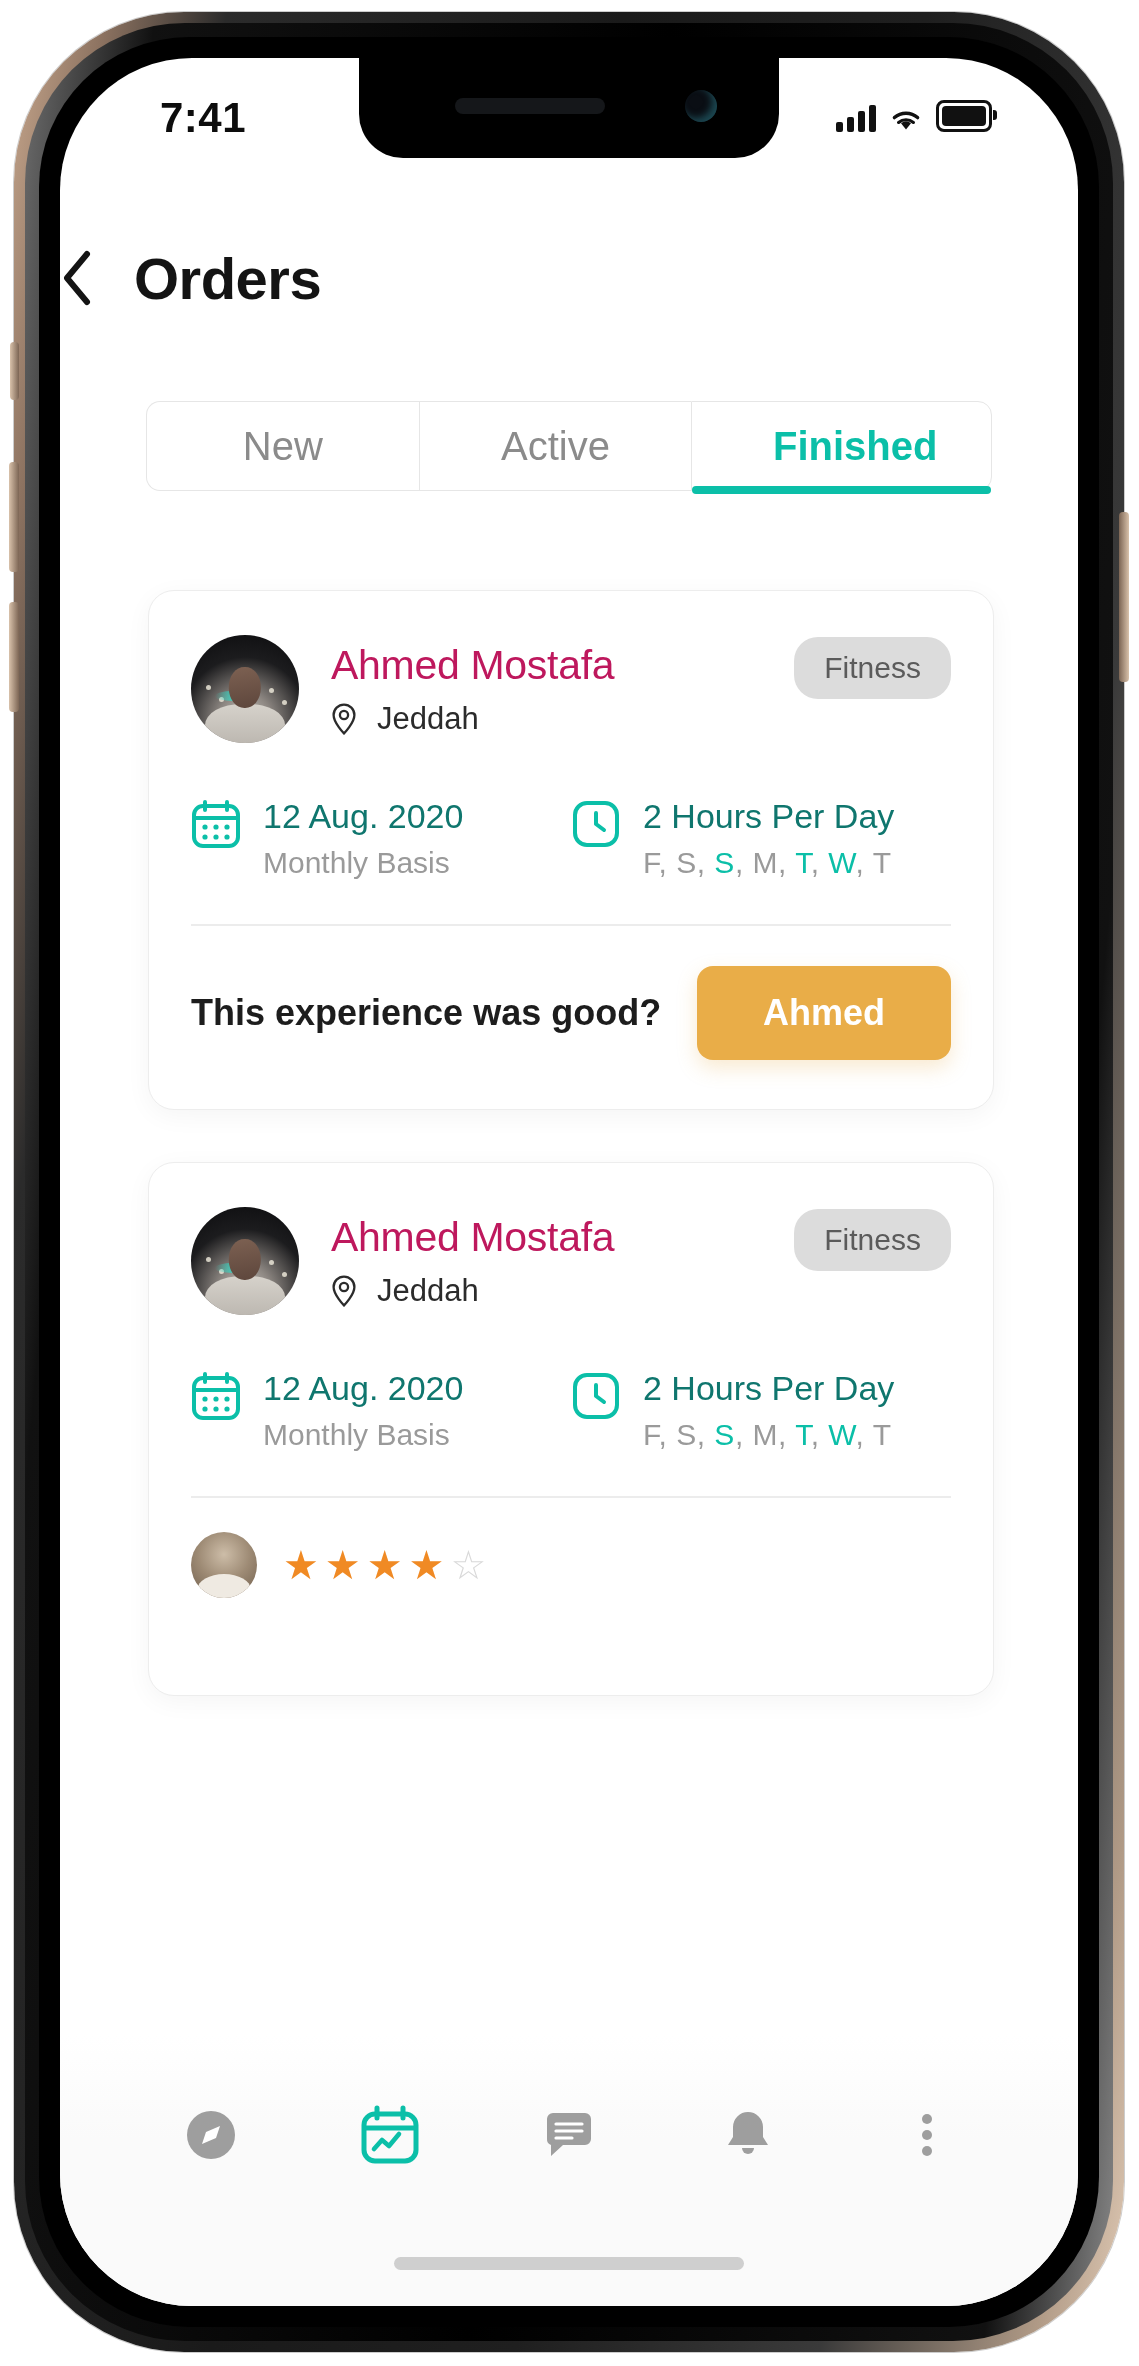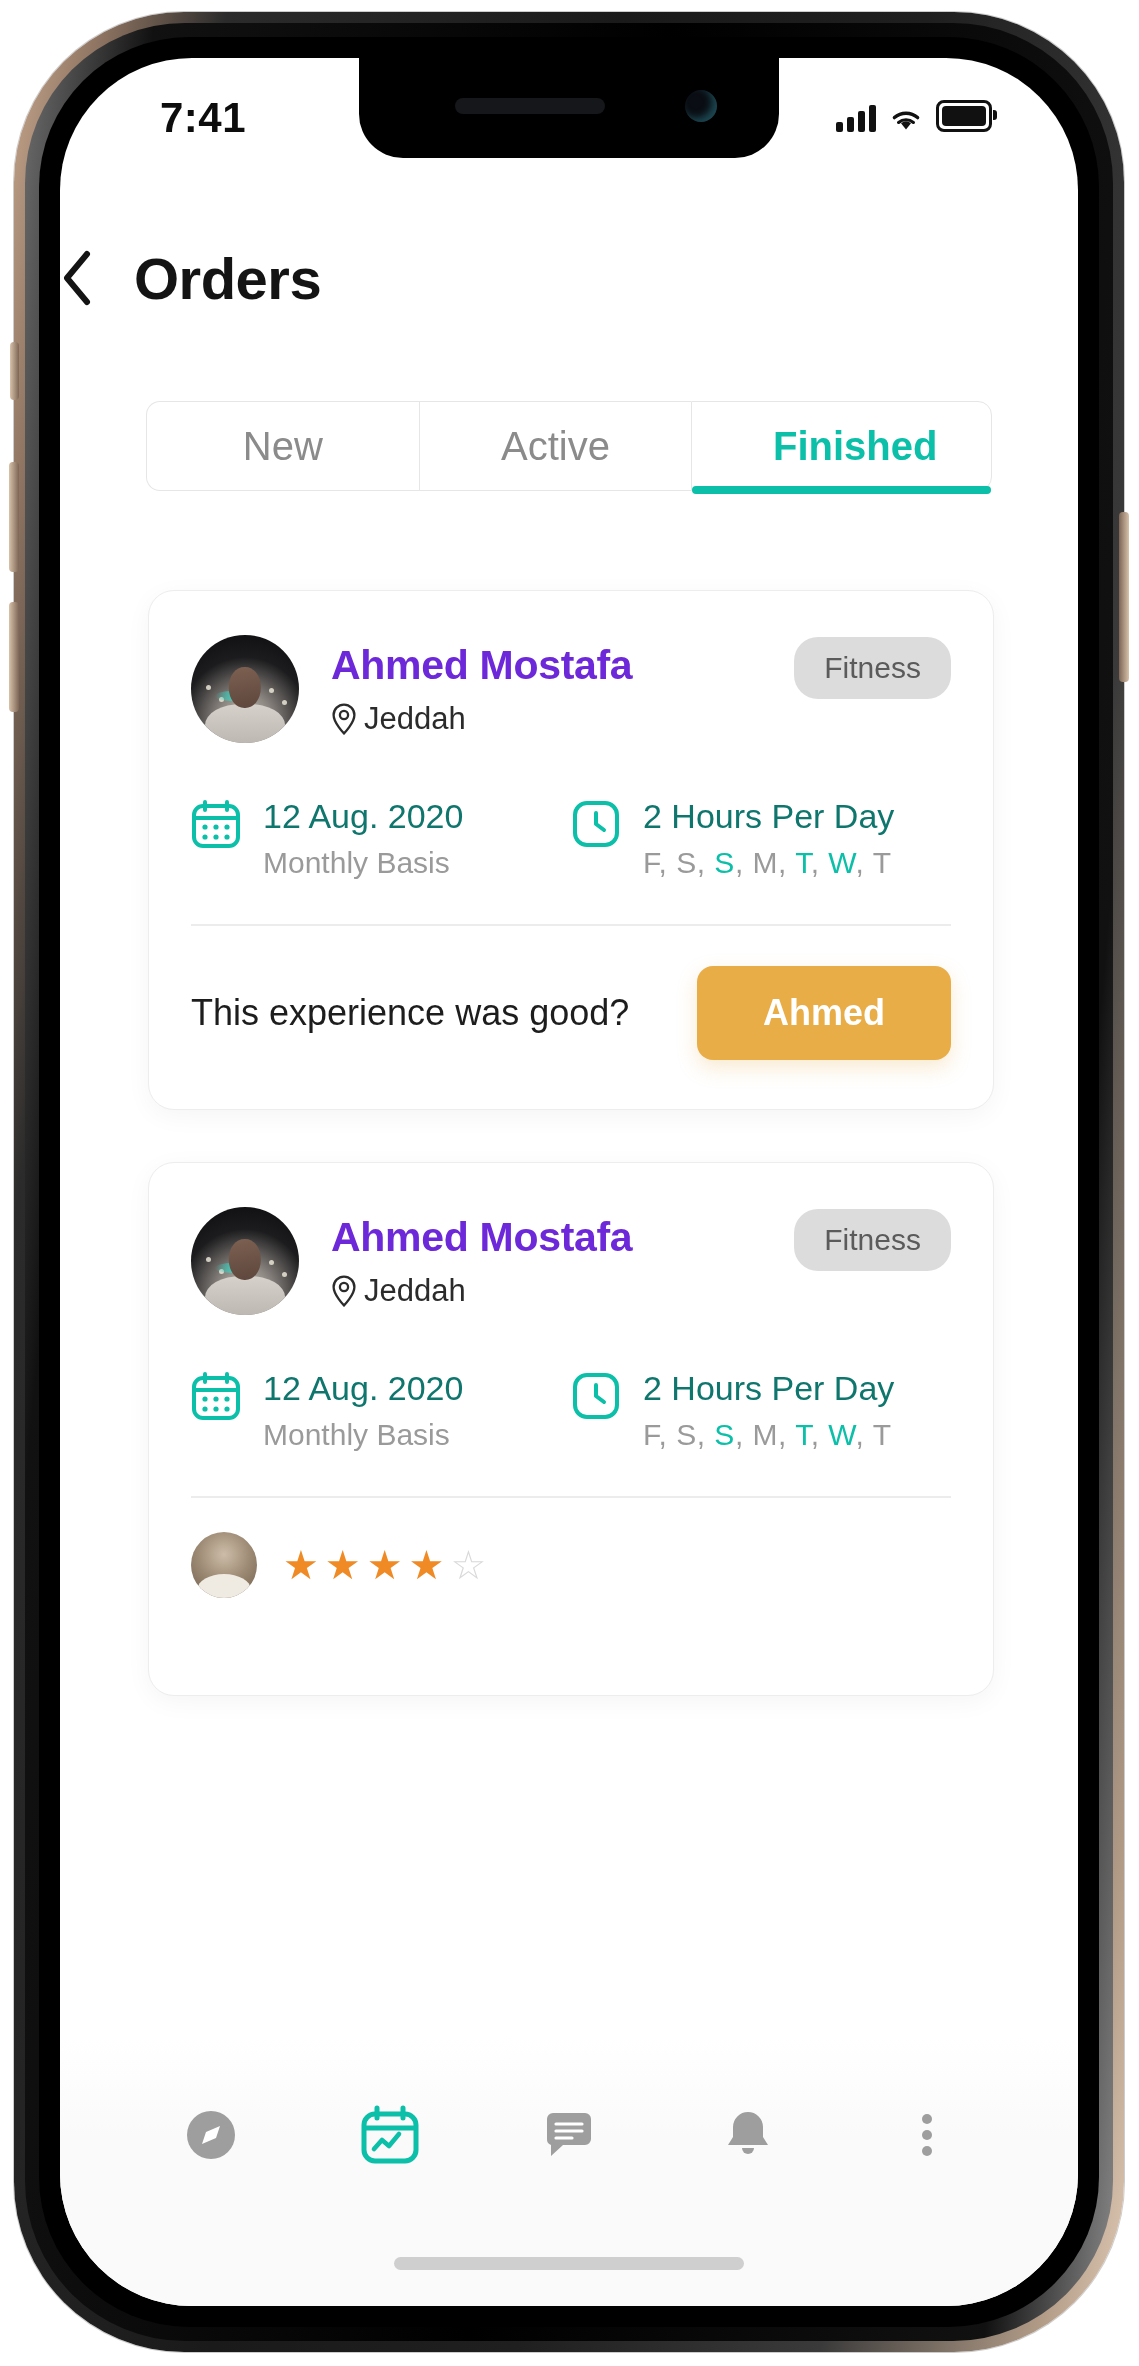--- a/index.html
+++ b/index.html
@@ -75,38 +75,38 @@
   .avatar .lights i:nth-child(4){left:84%;top:60%;}
   .avatar .lights i:nth-child(5){left:44%;top:8%;}
   .avatar .teal{position:absolute;left:22%;top:52%;width:34%;height:9%;border-radius:50%;
     background:linear-gradient(90deg,transparent,#2fd8c4,transparent);opacity:.8;}
   .avatar .body{position:absolute;left:50%;transform:translateX(-50%);bottom:-6%;width:74%;height:42%;
     border-radius:46% 46% 0 0;background:linear-gradient(180deg,#d6d2cb,#b9b4ad);}
   .avatar .head{position:absolute;left:50%;transform:translateX(-50%);top:30%;width:30%;height:38%;border-radius:48%;
     background:linear-gradient(170deg,#7d6152,#5d463c);}
 
   .who{margin-left:32px;flex:1;}
-  .who .name{font-size:41px;color:#6d28d9;font-weight:700;letter-spacing:-.3px;}
-  .who .loc{display:flex;align-items:center;gap:7px;margin-top:12px;font-size:31px;color:#2b2b2b;}
+  .who .name{font-size:41px;color:#be185d;font-weight:400;letter-spacing:-.3px;}
+  .who .loc{display:flex;align-items:center;gap:20px;margin-top:12px;font-size:31px;color:#2b2b2b;}
 
   .badge{position:absolute;right:42px;top:46px;background:#dcdcdc;color:#5b5b5b;font-size:30px;
     padding:14px 30px;border-radius:24px;white-space:nowrap;}
 
   .meta-row{display:flex;padding:0 42px;margin-top:54px;}
   .meta{flex:1;display:flex;align-items:flex-start;gap:22px;}
   .meta .txt .t1{font-size:34px;color:#0f766e;}
   .meta .txt .t2{font-size:30px;color:#9a9a9a;margin-top:10px;}
   .days{font-size:30px;margin-top:10px;letter-spacing:.5px;}
   .days span{color:#9a9a9a;}
   .days span.on{color:#0bbfa8;}
 
   .divider{height:1.5px;background:#ececec;margin:44px 42px 0 42px;}
 
   .rate-row{display:flex;align-items:center;justify-content:space-between;padding:0 42px;margin-top:40px;}
-  .rate-q{font-size:36px;color:#1d1d1d;}
+  .rate-q{font-size:36px;color:#1d1d1d;font-weight:bold;}
   .rate-btn{background:#e9ad48;color:#fff;font-size:36px;font-weight:700;padding:26px 66px;border-radius:16px;
     border:none;cursor:pointer;box-shadow:0 8px 20px rgba(233,173,72,.25);}
 
   .review-row{display:flex;align-items:center;padding:0 42px;margin-top:34px;gap:26px;}
   .rev-avatar{width:66px;height:66px;border-radius:50%;flex:none;
     background:radial-gradient(circle at 50% 34%, #cdbda8 0%, #9d8a74 48%, #6d5c4b 100%);position:relative;overflow:hidden;}
   .rev-avatar::after{content:"";position:absolute;left:50%;transform:translateX(-50%);bottom:-10%;width:80%;height:46%;
     border-radius:50% 50% 0 0;background:#efeae2;}
   .rev-text{flex:1;font-size:32px;color:#2b2b2b;line-height:1.45;}
   .stars{display:flex;gap:6px;font-size:40px;color:#f08a24;}

